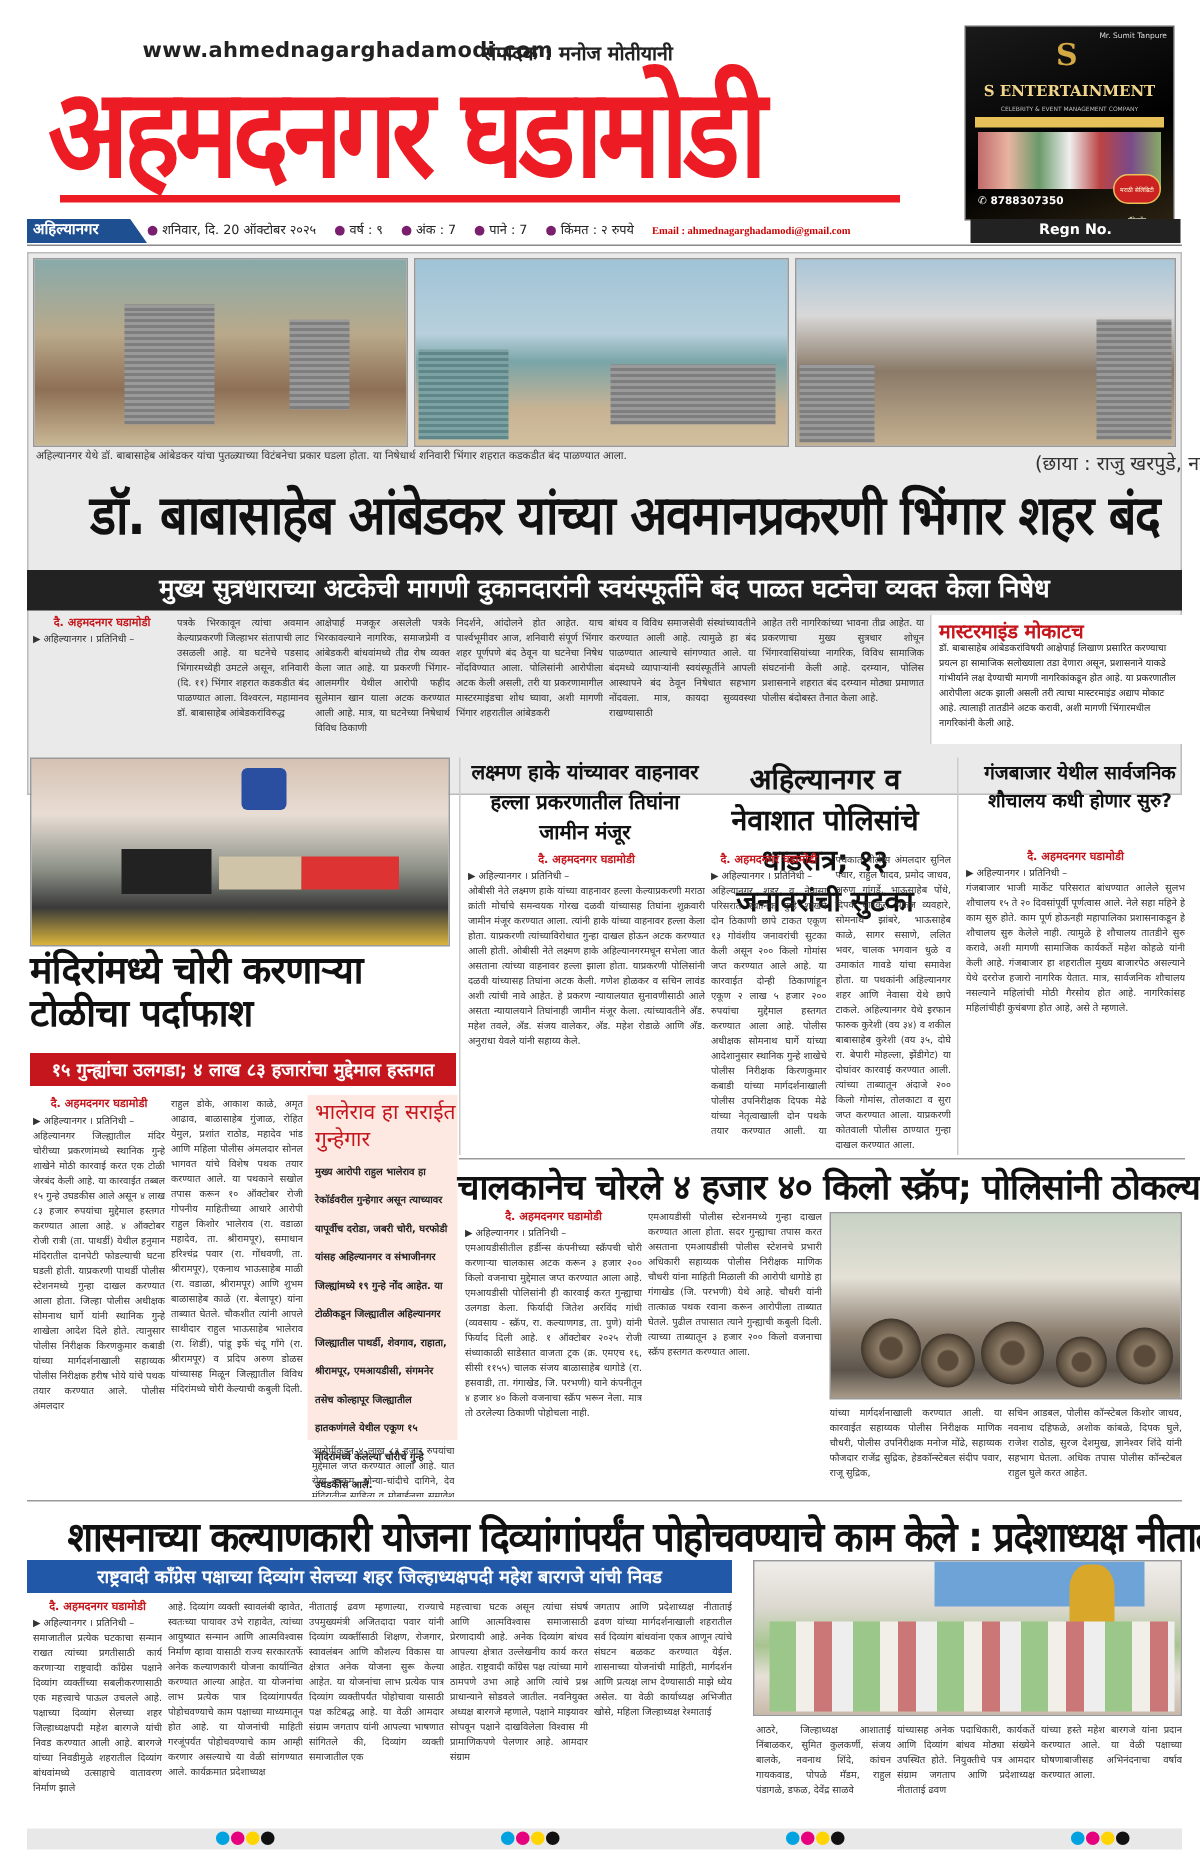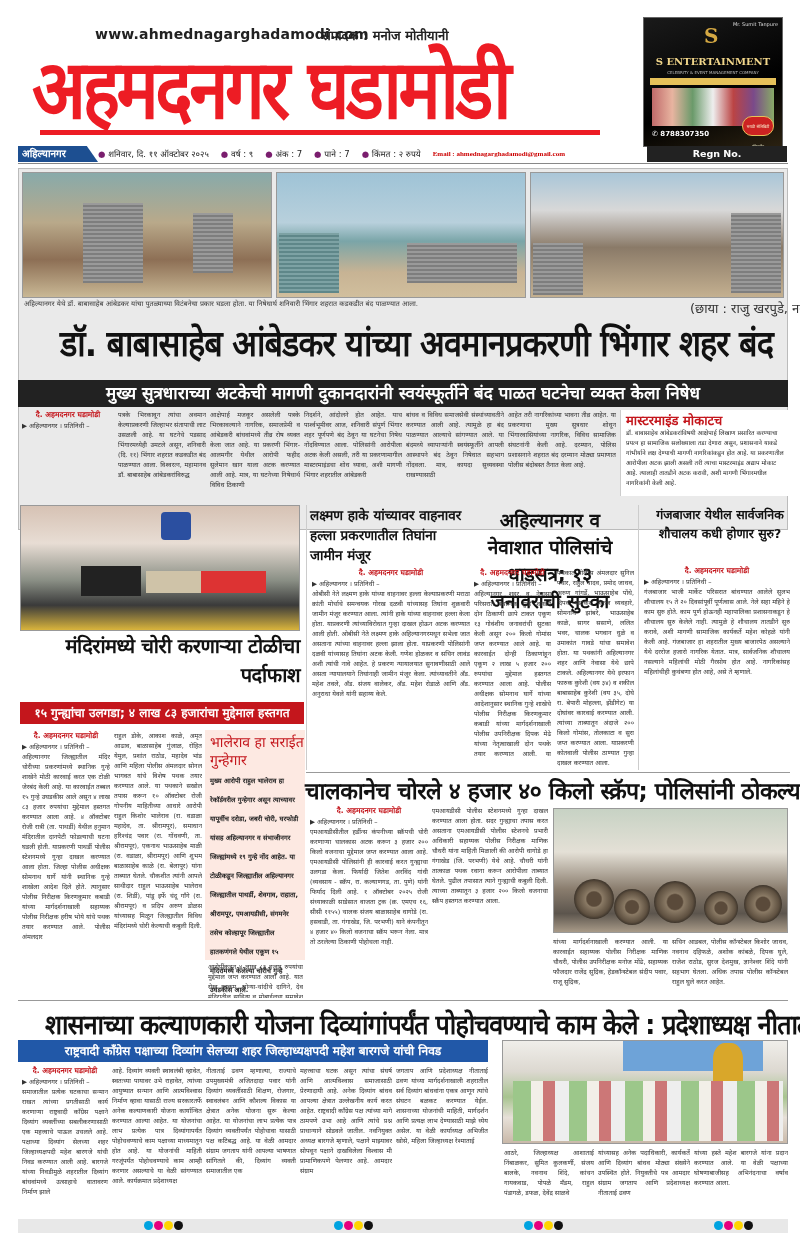--- a/index.html
+++ b/index.html
@@ -43,27 +43,27 @@
 .byline{color:#c4161c;font-weight:bold;font-size:7.5px;text-align:center;display:block;margin-bottom:1px}
 .dateline{font-weight:normal;font-size:6.5px;display:block}
 .vrule{position:absolute;width:1px;background:#ccc}
 .hrule{position:absolute;height:1px;background:#999}
 
 .mm-box{left:620px;top:410px;width:168px;height:86px;background:#fff;border-left:1px solid #ccc}
 .mm-title{left:626px;top:411px;font-size:13px;font-weight:bold;color:#c4161c;white-space:nowrap}
 .mm-text{left:626px;top:428px;width:160px;font-size:6.2px;line-height:10px;color:#222}
 
 .p4{left:20px;top:505px;width:280px;height:126px;background:linear-gradient(180deg,#d6c2b4 0%,#e8ddd4 30%,#8a8f85 60%,#3a3a3a 80%,#d9b43c 100%)}
-.headline2{left:20px;top:632px;width:280px;text-align:right;font-size:20px;line-height:29px;font-weight:bold;color:#111;letter-spacing:-0.5px}
+.headline2{left:20px;top:632px;width:280px;text-align:left;font-size:25px;line-height:29px;font-weight:bold;color:#111;letter-spacing:-0.5px}
 .redbar{left:20px;top:702px;width:284px;height:22px;background:#c4161c;color:#fff;text-align:center;font-size:12px;font-weight:bold;line-height:22px;white-space:nowrap}
 .callout{left:205px;top:730px;width:100px;height:230px;background:#fde9e2}
 .callout-title{left:210px;top:733px;width:95px;font-size:14px;line-height:18px;font-weight:normal;color:#c4161c}
 .callout-text{left:210px;top:772px;width:93px;font-size:6.6px;line-height:19px;font-weight:bold;color:#222}
 
-.h-laxman{left:310px;top:505px;width:160px;text-align:left;font-size:13.5px;line-height:20px;font-weight:bold;color:#111}
+.h-laxman{left:310px;top:505px;width:160px;text-align:center;font-size:13.5px;line-height:20px;font-weight:bold;color:#111}
 .h-police{left:470px;top:507px;width:160px;text-align:center;font-size:19px;line-height:27px;font-weight:bold;color:#111}
 .h-ganj{left:640px;top:505px;width:160px;text-align:center;font-size:12.5px;line-height:19px;font-weight:bold;color:#111}
 .h-scrap{left:305px;top:774px;width:485px;text-align:center;font-size:23px;font-weight:bold;color:#111;white-space:nowrap;letter-spacing:-0.5px}
 .p5{left:553px;top:808px;width:235px;height:125px;background:linear-gradient(180deg,#c7d2c4 0%,#e4e0d6 35%,#8a7d6e 65%,#5c554d 85%,#a89a88 100%)}
 .gear{position:absolute;border-radius:50%;background:radial-gradient(circle,#5a4a3a 25%,#8a7a65 30%,#5e5040 60%,#3f362c 70%)}
 .h-main3{left:18px;top:1005px;width:770px;text-align:center;font-size:27px;font-weight:bold;color:#111;white-space:nowrap;letter-spacing:-1px;transform:scaleX(0.93);transform-origin:center top}
 .bluebar{left:18px;top:1040px;width:470px;height:22px;background:#2158a8;color:#fff;text-align:center;font-size:12px;font-weight:bold;line-height:22px;white-space:nowrap}
 .p6{left:502px;top:1040px;width:286px;height:104px;background:linear-gradient(180deg,#f0eeea 0%,#dcd8d0 30%,#a7c48f 55%,#e7e0d8 75%,#c9b9a9 100%)}
 .footer-strip{left:18px;top:1219px;width:770px;height:14px;background:#e8e8e8}
 .reg-marks{position:absolute;top:1221px;display:flex;gap:1px}
@@ -85,21 +85,21 @@
   <div class="ad-sub">CELEBRITY &amp; EVENT MANAGEMENT COMPANY</div>
   <div class="ad-strip"></div>
   <div class="ad-people"></div>
   <div class="ad-phone">✆ 8788307350</div>
   <div class="ad-badge">मराठी सेलिब्रिटी मॅनेजमेंट</div>
 </div>
 
 <div class="abs infobar">
   <div class="city-tab">अहिल्यानगर</div>
   <div class="meta">
-    <span><span class="dot">● </span><span>शनिवार, दि. ११ ऑक्टोबर २०२५</span></span>
+    <span><span class="dot">● </span><span>शनिवार, दि. 20 ऑक्टोबर २०२५</span></span>
     <span><span class="dot">● </span><span>वर्ष : ९</span></span>
     <span><span class="dot">● </span><span>अंक : 7</span></span>
     <span><span class="dot">● </span><span>पाने : 7</span></span>
     <span><span class="dot">● </span><span>किंमत : २ रुपये</span></span>
     <span class="email">Email : ahmednagarghadamodi@gmail.com</span>
   </div>
 </div>
 <div class="abs regn">Regn No. MAHMAR/2017/75309</div>
 <div class="abs rule-top"></div>
 

